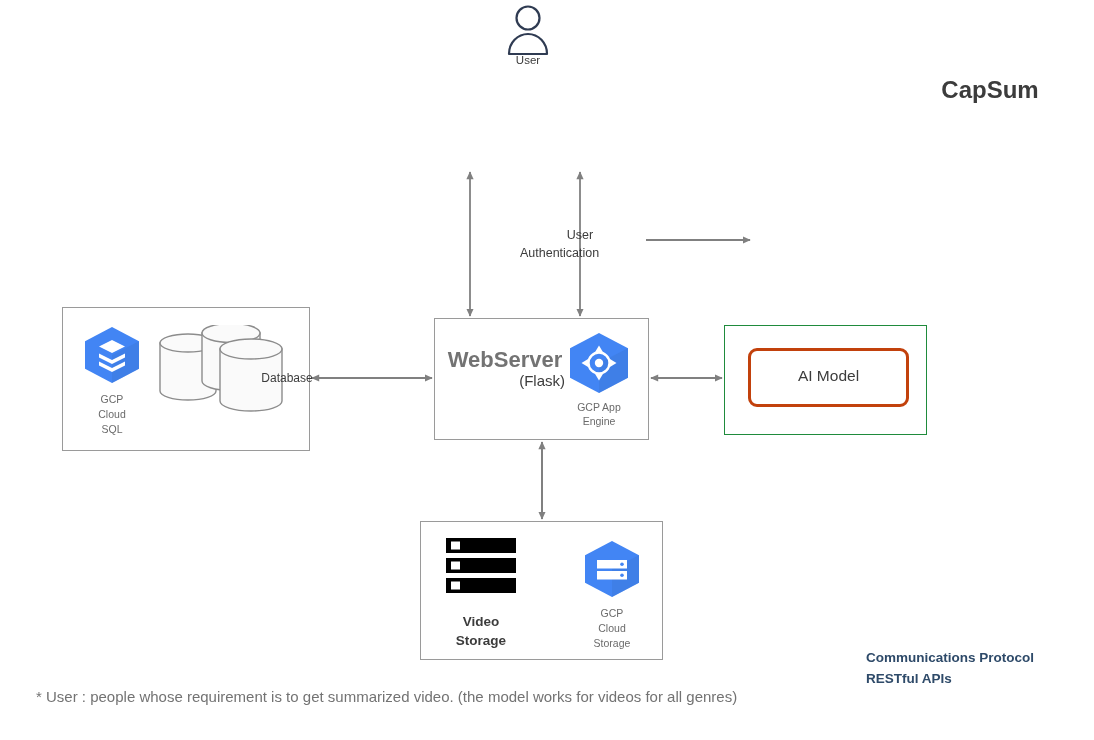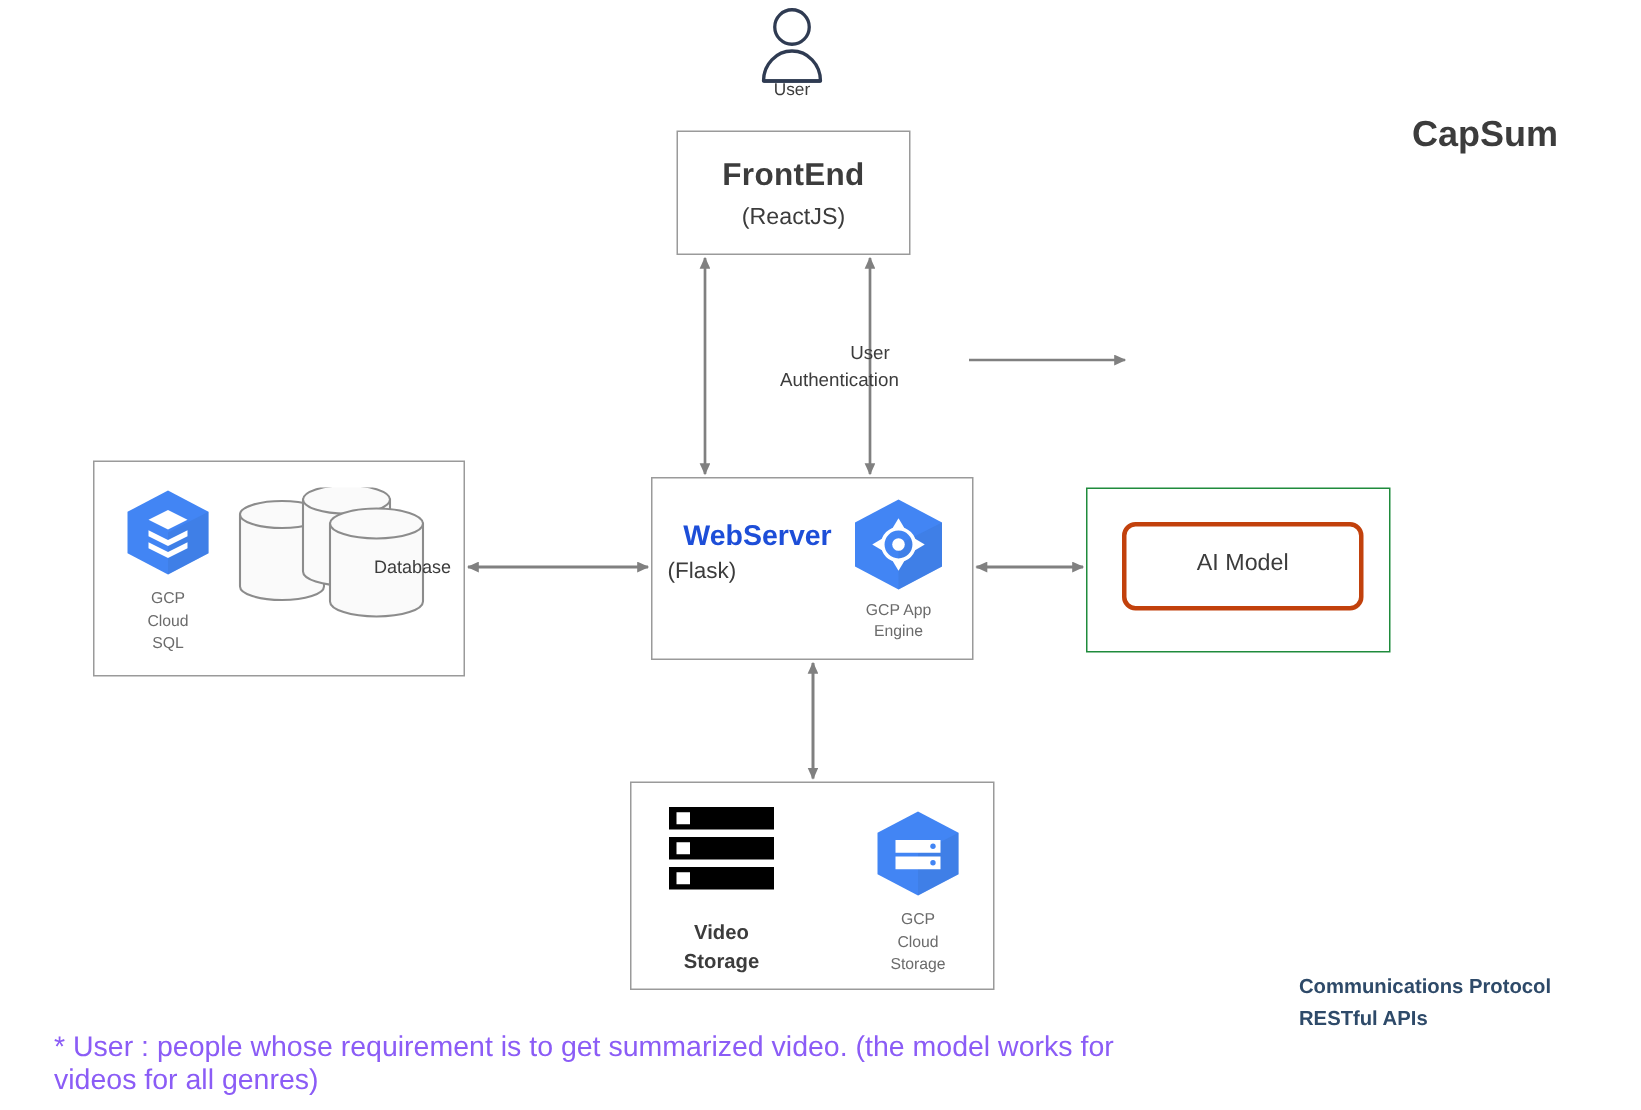--- a/index.html
+++ b/index.html
@@ -25,53 +25,53 @@
   #user-auth-label{left:520px;top:226px;width:120px;font-size:12.5px;line-height:18px;color:#3c3c3c;}
 
   
   #google-oauth-box{left:752px;top:211px;width:82px;height:60px;}
   #google-oauth-box .t{position:absolute;left:0;right:0;top:10px;text-align:center;
       font-size:14.5px;line-height:20px;color:#3c3c3c;}
 
   
   #webserver-box{left:434px;top:318px;width:215px;height:122px;}
   #webserver-box .t1{position:absolute;left:10px;top:28px;width:120px;text-align:center;
-      font-size:19px;font-weight:bold;color:#1d4ed8;}
-  #webserver-box .t2{position:absolute;left:10px;top:53px;width:120px;text-align:left;
+      font-size:22px;font-weight:bold;color:#737373;}
+  #webserver-box .t2{position:absolute;left:10px;top:53px;width:120px;text-align:right;
       font-size:15px;color:#3c3c3c;}
   #appengine-icon-wrap{position:absolute;left:566px;top:332px;width:66px;height:62px;}
   #appengine-caption{left:566px;top:400px;width:66px;font-size:10.5px;line-height:14px;color:#6b6b6b;}
 
   
   #db-box{left:62px;top:307px;width:248px;height:144px;}
   #cloudsql-icon-wrap{position:absolute;left:81px;top:326px;width:62px;height:58px;}
   #cloudsql-caption{left:81px;top:392px;width:62px;font-size:10.5px;line-height:15px;color:#6b6b6b;}
   #db-cyl-wrap{position:absolute;left:158px;top:325px;width:146px;height:95px;}
-  #db-cyl-label{left:162px;top:371px;width:146px;font-size:12px;color:#3c3c3c;}
+  #db-cyl-label{left:174px;top:371px;width:146px;font-size:12px;color:#3c3c3c;}
 
   
   #aimodel-box{left:724px;top:325px;width:203px;height:110px;border:1.5px solid #1f8b3c;}
   #aimodel-inner{position:absolute;left:748px;top:348px;width:155px;height:53px;
       border:3px solid #c2410c;border-radius:9px;background:#fff;}
   #aimodel-inner .t{position:absolute;left:0;right:0;top:16px;text-align:center;
       font-size:15.5px;color:#3c3c3c;}
 
   
   #video-box{left:420px;top:521px;width:243px;height:139px;}
   #server-icon-wrap{position:absolute;left:446px;top:538px;width:70px;height:57px;}
   #video-caption{left:441px;top:612px;width:80px;font-size:13.5px;font-weight:bold;line-height:19px;color:#3c3c3c;}
   #cloudstorage-icon-wrap{position:absolute;left:581px;top:540px;width:62px;height:58px;}
   #cloudstorage-caption{left:581px;top:606px;width:62px;font-size:10.5px;line-height:15px;color:#6b6b6b;}
 
   
   #brand-title{left:900px;top:76px;width:180px;text-align:center;font-size:24px;
       font-weight:bold;color:#3c3c3c;}
   #protocol-note{left:866px;top:647px;width:230px;text-align:left;font-size:13.5px;
       font-weight:bold;line-height:21px;color:#2e4a69;}
-  #footnote{left:36px;top:688px;width:760px;text-align:left;font-size:19px;color:#8b5cf6;}
+  #footnote{left:36px;top:688px;width:760px;text-align:left;font-size:15px;color:#737373;}
 
   svg.edge{position:absolute;left:0;top:0;width:1094px;height:740px;overflow:visible;
       pointer-events:none;}
 </style>
 </head>
 <body>
 
 <div class="stage">
 
   <svg class="edge">
@@ -99,24 +99,20 @@
 
   <div id="user-actor" class="node">
     <svg width="60" height="52" viewBox="0 0 60 52">
       <circle cx="30" cy="14" r="11.5" fill="none" stroke="#2f3b52" stroke-width="2.2"></circle>
       <path d="M11 50 A19 20 0 0 1 49 50 Z" fill="none" stroke="#2f3b52" stroke-width="2.2" stroke-linejoin="round"></path>
       <line x1="11" y1="50" x2="49" y2="50" stroke="#2f3b52" stroke-width="2.2"></line>
     </svg>
   </div>
   <div id="user-caption" class="lbl">User</div>
 
-  <div id="frontend-box" class="node box">
-    <div class="t1">FrontEnd</div>
-    <div class="t2">(ReactJS)</div>
-  </div>
 
   <div id="user-auth-label" class="lbl">
     <div style="text-align:center;">User</div>
     <div style="text-align:left;">Authentication</div>
   </div>
 
 
   <div id="db-box" class="node box"></div>
 
   <div id="cloudsql-icon-wrap">

